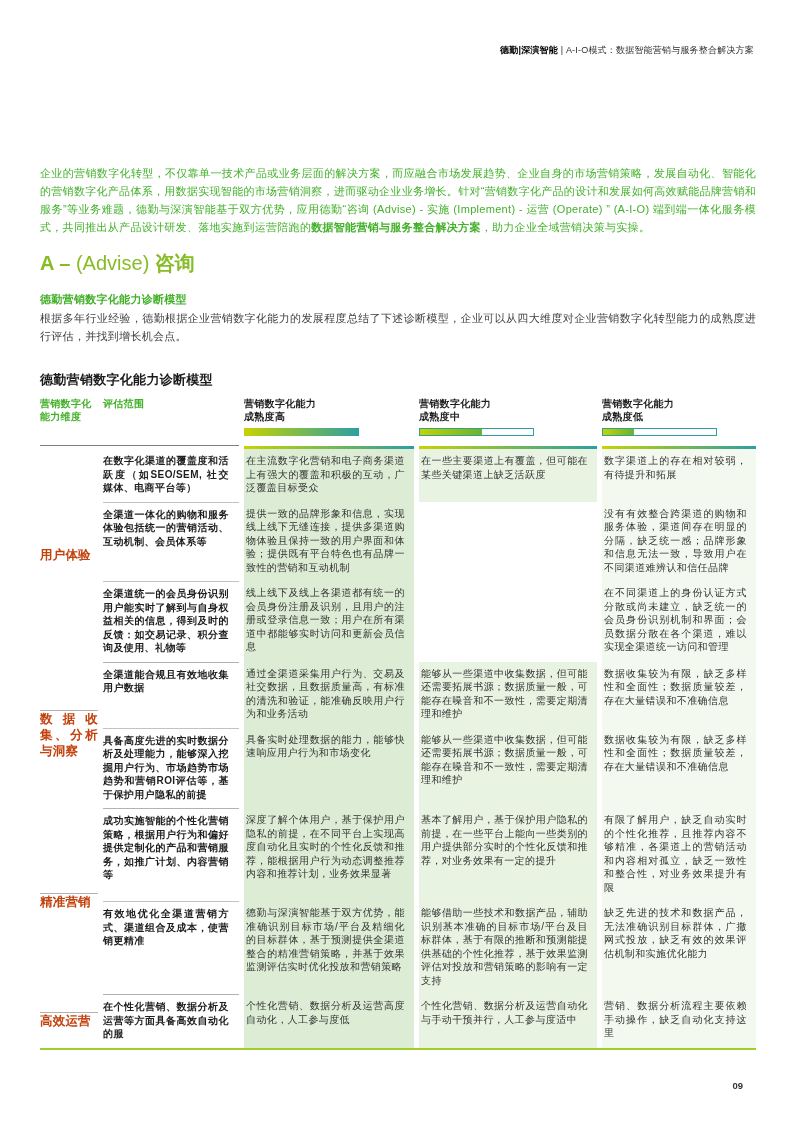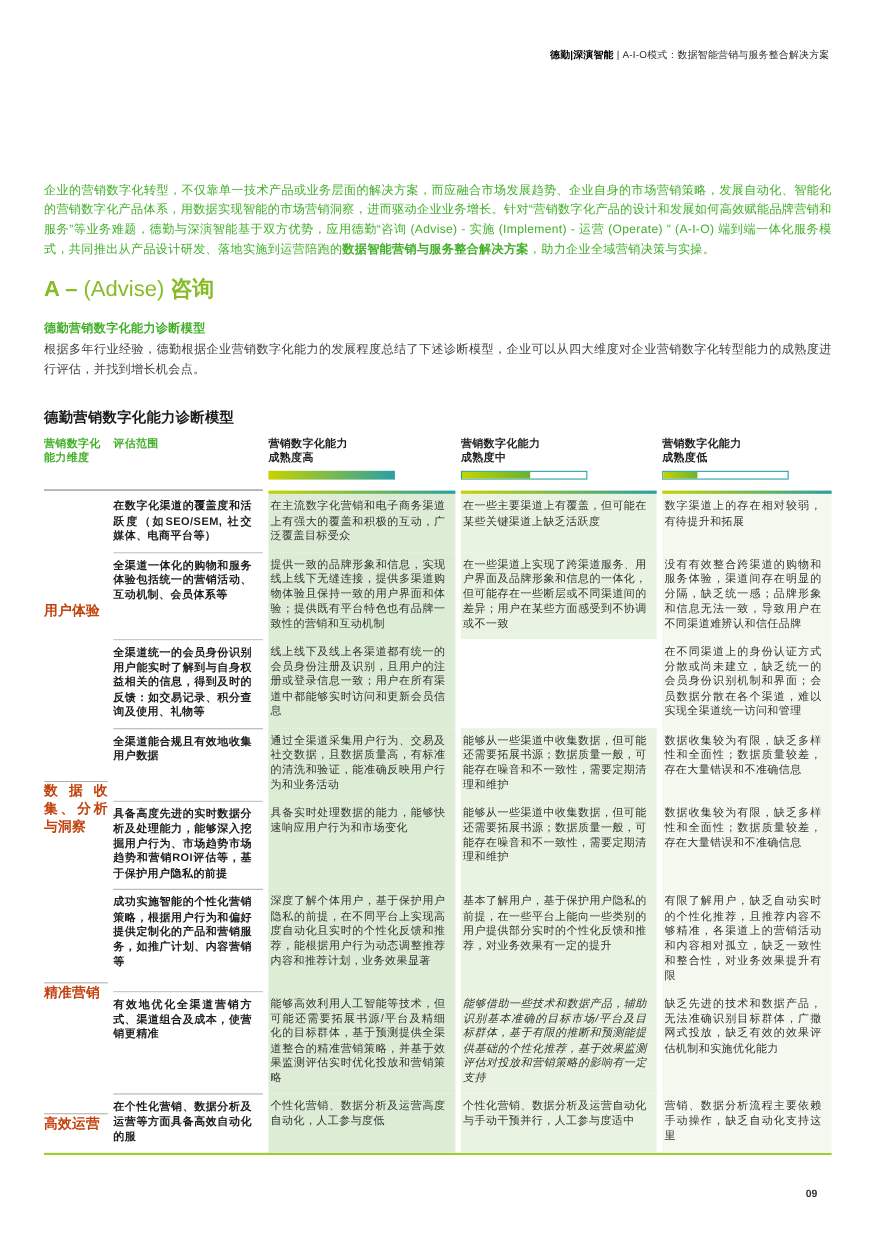--- a/index.html
+++ b/index.html
@@ -119,42 +119,41 @@
       <div class="tl tl-col" style="grid-column:4;grid-row:2"></div>
       <div class="tl tl-col" style="grid-column:5;grid-row:2"></div>
 
     <div class="cell dim" style="grid-area: 3 / 1 / span 3;">用户体验</div>
         <div class="cell scope" style="grid-area: 3 / 2;">在数字化渠道的覆盖度和活跃度（如SEO/SEM, 社交媒体、电商平台等）</div>
         <div class="cell high" style="grid-area: 3 / 3;">在主流数字化营销和电子商务渠道上有强大的覆盖和积极的互动，广泛覆盖目标受众</div>
         <div class="cell mid" style="grid-area: 3 / 4;">在一些主要渠道上有覆盖，但可能在某些关键渠道上缺乏活跃度</div>
         <div class="cell low" style="grid-area: 3 / 5;">数字渠道上的存在相对较弱，有待提升和拓展</div>
         <div class="cell scope sep" style="grid-area: 4 / 2;">全渠道一体化的购物和服务体验包括统一的营销活动、互动机制、会员体系等</div>
         <div class="cell high" style="grid-area: 4 / 3;">提供一致的品牌形象和信息，实现线上线下无缝连接，提供多渠道购物体验且保持一致的用户界面和体验；提供既有平台特色也有品牌一致性的营销和互动机制</div>
-        <div class="cell mid" style="grid-area: 4 / 4;">在一些渠道上实现了跨渠道服务、用户界面及品牌形象和信息的一体化，但可能存在一些断层或不同渠道间的差异；用户在某些方面感受到不协调或不一致</div>
         <div class="cell low" style="grid-area: 4 / 5;">没有有效整合跨渠道的购物和服务体验，渠道间存在明显的分隔，缺乏统一感；品牌形象和信息无法一致，导致用户在不同渠道难辨认和信任品牌</div>
         <div class="cell scope sep" style="grid-area: 5 / 2;">全渠道统一的会员身份识别 用户能实时了解到与自身权益相关的信息，得到及时的反馈：如交易记录、积分查询及使用、礼物等</div>
         <div class="cell high" style="grid-area: 5 / 3;">线上线下及线上各渠道都有统一的会员身份注册及识别，且用户的注册或登录信息一致；用户在所有渠道中都能够实时访问和更新会员信息</div>
         <div class="cell low" style="grid-area: 5 / 5;">在不同渠道上的身份认证方式分散或尚未建立，缺乏统一的会员身份识别机制和界面；会员数据分散在各个渠道，难以实现全渠道统一访问和管理</div>
         <div class="cell dim gsep" style="grid-area: 6 / 1 / span 2;">数据收集、分析与洞察</div>
         <div class="cell scope gsep" style="grid-area: 6 / 2;">全渠道能合规且有效地收集用户数据</div>
         <div class="cell high" style="grid-area: 6 / 3;">通过全渠道采集用户行为、交易及社交数据，且数据质量高，有标准的清洗和验证，能准确反映用户行为和业务活动</div>
         <div class="cell mid" style="grid-area: 6 / 4;">能够从一些渠道中收集数据，但可能还需要拓展书源；数据质量一般，可能存在噪音和不一致性，需要定期清理和维护</div>
         <div class="cell low" style="grid-area: 6 / 5;">数据收集较为有限，缺乏多样性和全面性；数据质量较差，存在大量错误和不准确信息</div>
         <div class="cell scope sep" style="grid-area: 7 / 2;">具备高度先进的实时数据分析及处理能力，能够深入挖掘用户行为、市场趋势市场趋势和营销ROI评估等，基于保护用户隐私的前提</div>
         <div class="cell high" style="grid-area: 7 / 3;">具备实时处理数据的能力，能够快速响应用户行为和市场变化</div>
         <div class="cell mid" style="grid-area: 7 / 4;">能够从一些渠道中收集数据，但可能还需要拓展书源；数据质量一般，可能存在噪音和不一致性，需要定期清理和维护</div>
         <div class="cell low" style="grid-area: 7 / 5;">数据收集较为有限，缺乏多样性和全面性；数据质量较差，存在大量错误和不准确信息</div>
         <div class="cell dim gsep" style="grid-area: 8 / 1 / span 2;">精准营销</div>
         <div class="cell scope gsep" style="grid-area: 8 / 2;">成功实施智能的个性化营销策略，根据用户行为和偏好提供定制化的产品和营销服务，如推广计划、内容营销等</div>
         <div class="cell high" style="grid-area: 8 / 3;">深度了解个体用户，基于保护用户隐私的前提，在不同平台上实现高度自动化且实时的个性化反馈和推荐，能根据用户行为动态调整推荐内容和推荐计划，业务效果显著</div>
         <div class="cell mid" style="grid-area: 8 / 4;">基本了解用户，基于保护用户隐私的前提，在一些平台上能向一些类别的用户提供部分实时的个性化反馈和推荐，对业务效果有一定的提升</div>
         <div class="cell low" style="grid-area: 8 / 5;">有限了解用户，缺乏自动实时的个性化推荐，且推荐内容不够精准，各渠道上的营销活动和内容相对孤立，缺乏一致性和整合性，对业务效果提升有限</div>
         <div class="cell scope sep" style="grid-area: 9 / 2;">有效地优化全渠道营销方式、渠道组合及成本，使营销更精准</div>
-        <div class="cell high" style="grid-area: 9 / 3;">能够高效利用人工智能等技术，但可能还需要拓展书源/平台及精细化的目标群体，基于预测提供全渠道整合的精准营销策略，并基于效果监测评估实时优化投放和营销策略</div>
-        <div class="cell mid" style="grid-area: 9 / 4; font-style: italic;">能够借助一些技术和数据产品，辅助识别基本准确的目标市场/平台及目标群体，基于有限的推断和预测能提供基础的个性化推荐，基于效果监测评估对投放和营销策略的影响有一定支持</div>
+        <div class="cell high" style="grid-area: 9 / 3;">德勤与深演智能基于双方优势，能准确识别目标市场/平台及精细化的目标群体，基于预测提供全渠道整合的精准营销策略，并基于效果监测评估实时优化投放和营销策略</div>
+        <div class="cell mid" style="grid-area: 9 / 4;">能够借助一些技术和数据产品，辅助识别基本准确的目标市场/平台及目标群体，基于有限的推断和预测能提供基础的个性化推荐，基于效果监测评估对投放和营销策略的影响有一定支持</div>
         <div class="cell low" style="grid-area: 9 / 5;">缺乏先进的技术和数据产品，无法准确识别目标群体，广撒网式投放，缺乏有效的效果评估机制和实施优化能力</div>
         <div class="cell dim gsep" style="grid-area: 10 / 1 / span 1;">高效运营</div>
         <div class="cell scope gsep" style="grid-area: 10 / 2;">在个性化营销、数据分析及运营等方面具备高效自动化的服</div>
         <div class="cell high" style="grid-area: 10 / 3;">个性化营销、数据分析及运营高度自动化，人工参与度低</div>
         <div class="cell mid" style="grid-area: 10 / 4;">个性化营销、数据分析及运营自动化与手动干预并行，人工参与度适中</div>
         <div class="cell low" style="grid-area: 10 / 5;">营销、数据分析流程主要依赖手动操作，缺乏自动化支持这里</div>
       </div>
 
     <div class="table-bottom"></div>
   </div>

